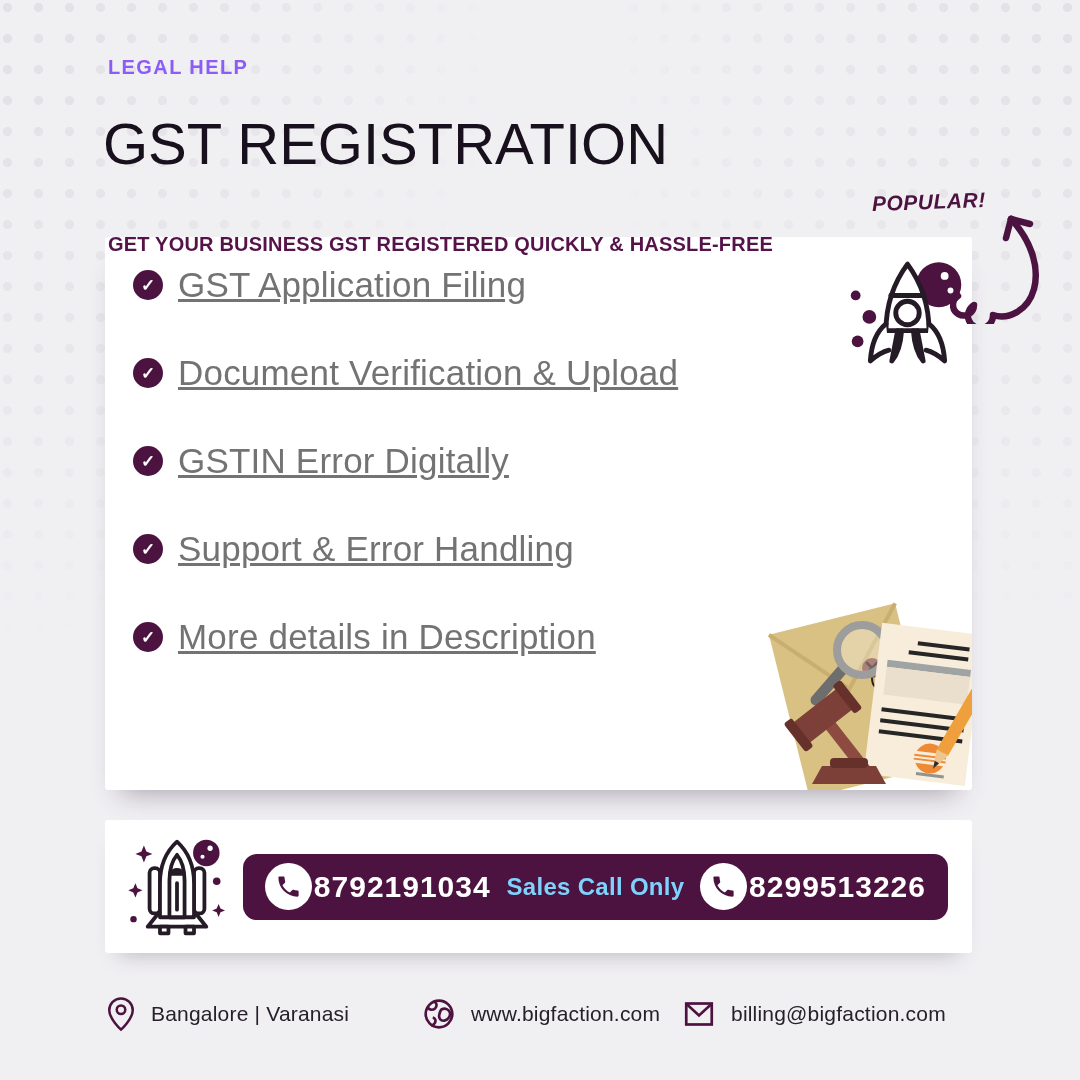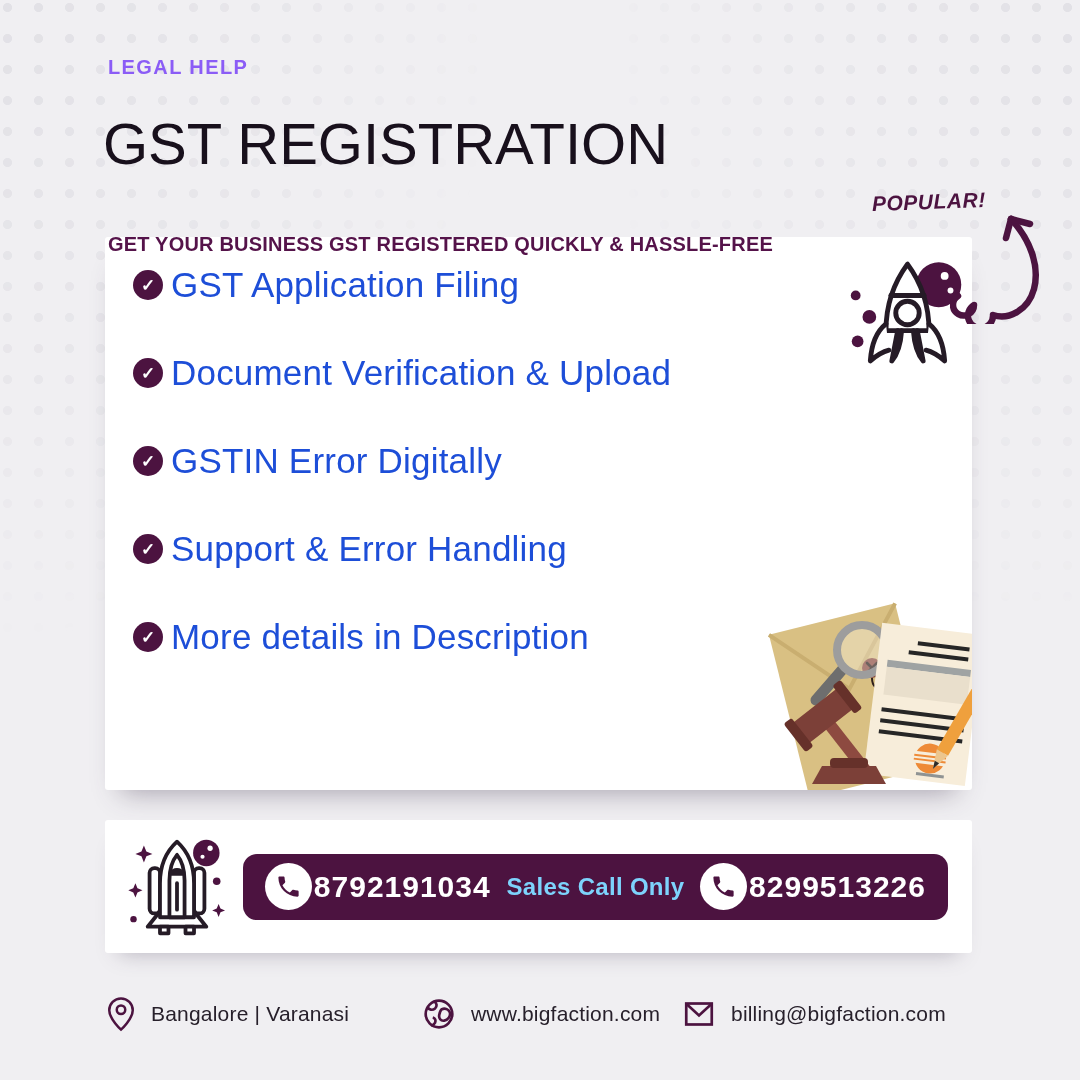--- a/index.html
+++ b/index.html
@@ -32,21 +32,21 @@
   .arrow-wrap{position:absolute;left:950px;top:206px;z-index:2;}
 
   .card{position:absolute;left:105px;top:237px;width:867px;height:553px;z-index:1;
     background:#ffffff;border-radius:3px;overflow:hidden;
     box-shadow:0 18px 26px -16px rgba(70,60,85,.45);}
   .checklist{position:absolute;left:28px;top:4px;}
   .check-row{display:flex;align-items:center;height:88px;}
   .check{flex:0 0 auto;width:30px;height:30px;border-radius:50%;background:#4c1340;
     color:#fff;display:flex;align-items:center;justify-content:center;
     font-size:17px;font-weight:bold;line-height:1;}
-  .check-label{margin-left:8px;font-size:35px;color:#1d4ed8;letter-spacing:0.2px;white-space:nowrap;}
+  .check-label{margin-left:15px;font-size:35px;color:#737373;letter-spacing:0.2px;white-space:nowrap;text-decoration:underline;}
   .rocket-wrap{position:absolute;left:736px;top:13px;}
   .illus-wrap{position:absolute;right:-4px;bottom:-2px;line-height:0;}
 
   .bottombar{position:absolute;left:105px;top:820px;width:867px;height:133px;z-index:1;
     background:#ffffff;border-radius:3px;display:flex;align-items:center;
     box-shadow:0 14px 20px -14px rgba(70,60,85,.35);}
   .shuttle-wrap{margin-left:20px;flex:0 0 auto;line-height:0;}
   .pill{margin-left:14px;width:705px;height:66px;background:#4c1340;border-radius:14px;
     display:flex;align-items:center;padding:4px 22px;box-sizing:border-box;
     justify-content:space-between;}

